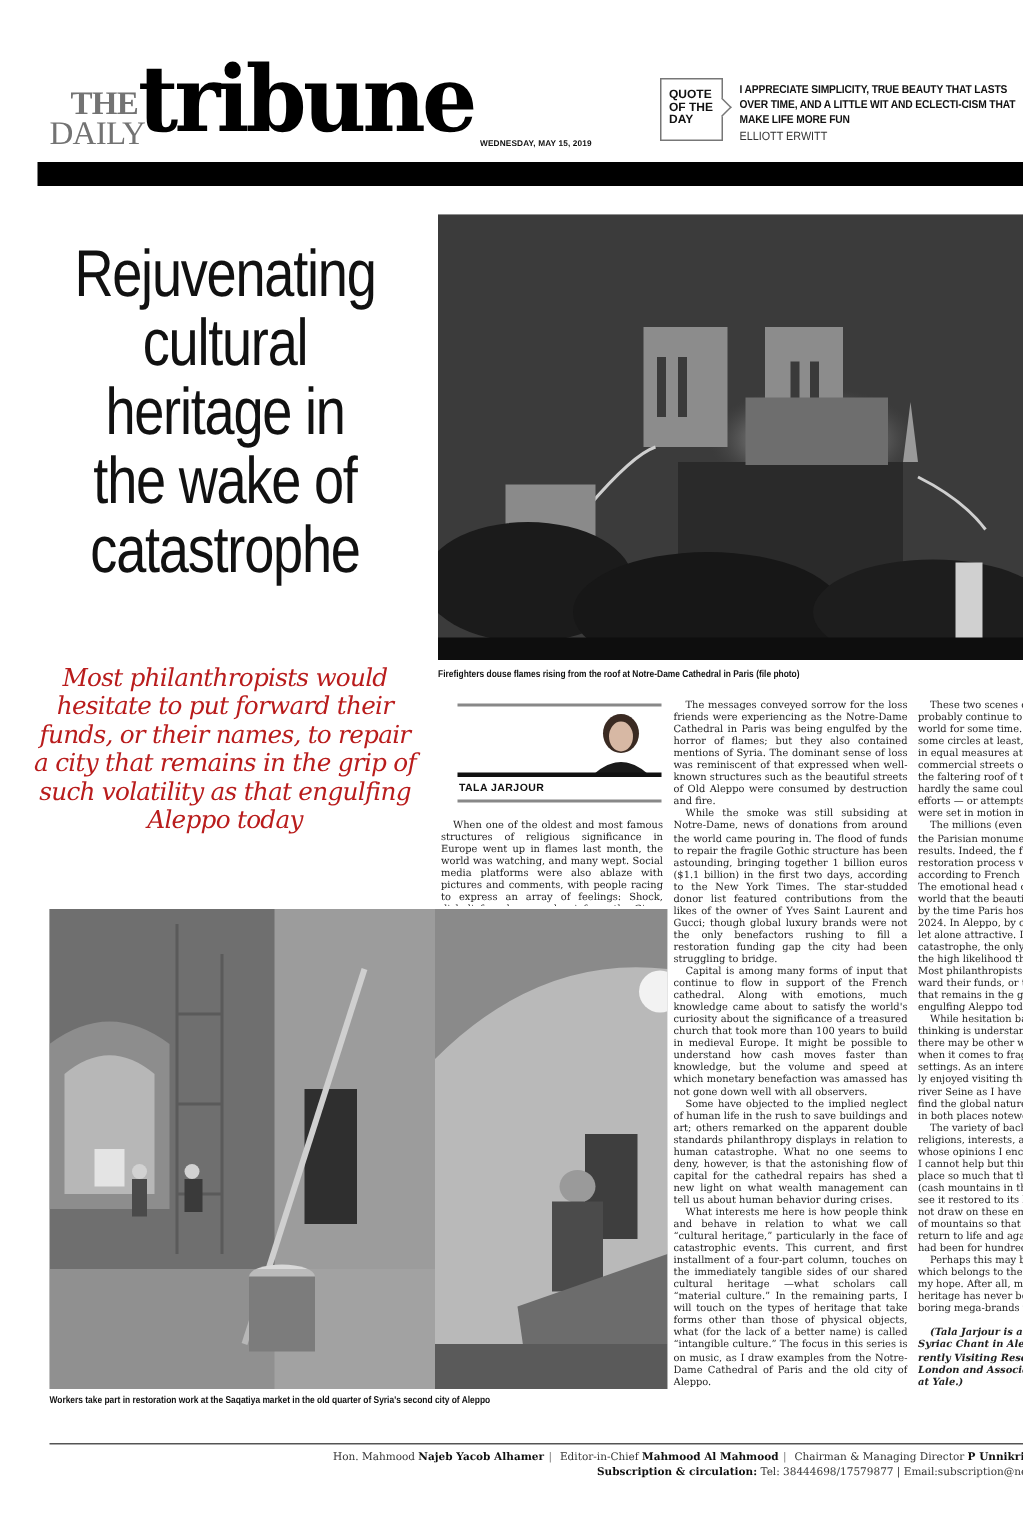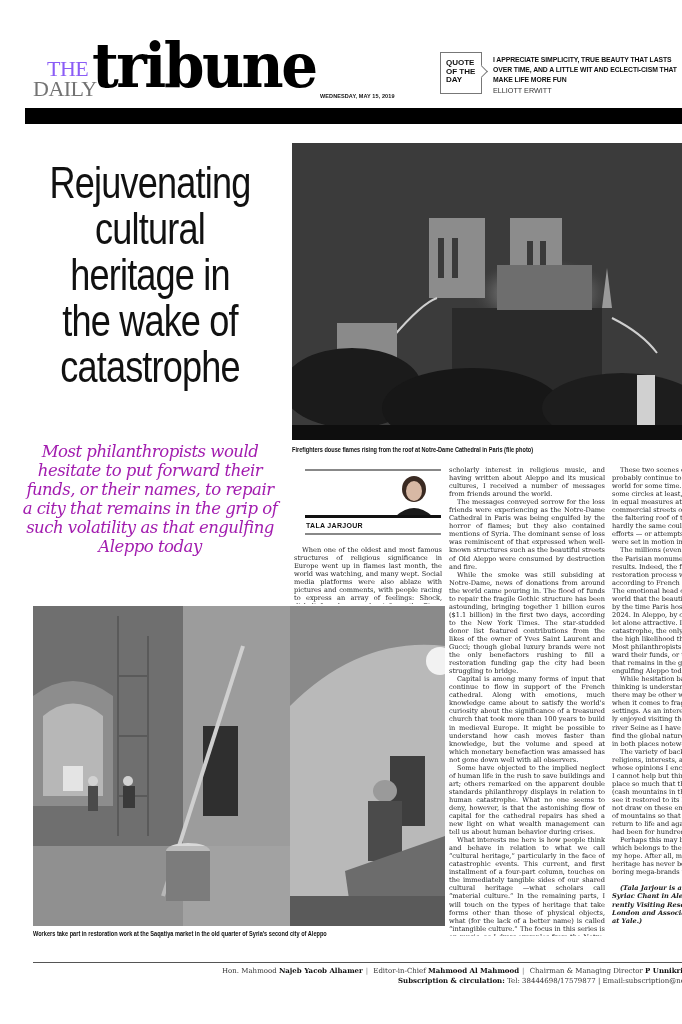--- a/index.html
+++ b/index.html
@@ -4,33 +4,33 @@
 <style>
   html, body { margin: 0; padding: 0; }
   body {
     width: 682px; height: 1024px; overflow: hidden; position: relative;
     background: #ffffff; color: #1a1a1a;
     font-family: "DejaVu Serif", serif;
   }
   .abs { position: absolute; }
 
   
-  .mast-the { left: 47px; top: 60px; font-family: "Liberation Serif", serif; font-size: 22px; line-height: 18px; letter-spacing: -0.5px; color: #8b5cf6; }
+  .mast-the { left: 47px; top: 60px; font-family: "Liberation Serif", serif; font-size: 22px; line-height: 18px; letter-spacing: -0.5px; color: #737373; font-weight: bold; }
   .mast-daily { left: 33px; top: 80px; font-family: "Liberation Serif", serif; font-size: 22px; line-height: 18px; letter-spacing: -0.5px; color: #737373; }
   .mast-tribune { left: 92px; top: 36px; font-family: "DejaVu Serif", serif; font-weight: bold; font-size: 58px; line-height: 60px; letter-spacing: -2.5px; color: #000; transform: scaleY(1.05); }
   .mast-date { left: 320px; top: 93px; font-family: "Liberation Sans", sans-serif; font-weight: bold; font-size: 5.5px; letter-spacing: 0.1px; color: #111; }
   .quote-box { left: 440px; top: 52px; width: 42px; height: 42px; border: 1px solid #777; box-sizing: border-box; font-family: "Liberation Sans", sans-serif; font-weight: bold; font-size: 8px; line-height: 8.5px; padding: 6px 0 16px 5px; color: #111; }
   .quote-box .notch { position: absolute; right: -5px; top: 14px; width: 8px; height: 8px; background: #fff; border-right: 1px solid #777; border-top: 1px solid #777; transform: rotate(45deg); }
   .quote-text { left: 493px; top: 55px; width: 190px; font-family: "Liberation Sans", sans-serif; font-weight: bold; font-size: 7.6px; line-height: 10px; color: #111; letter-spacing: -0.1px; transform: scaleX(0.9); transform-origin: left top; width: 212px; }
   .quote-author { left: 493px; top: 86px; font-family: "Liberation Sans", sans-serif; font-size: 8px; color: #333; transform: scaleX(0.9); transform-origin: left top; }
   .top-bar { left: 25px; top: 108px; width: 657px; height: 16px; background: #000; }
 
   
   .headline { left: 20px; top: 160px; width: 260px; text-align: center; font-family: "Liberation Sans", sans-serif; font-size: 44px; line-height: 46px; color: #111; letter-spacing: -1px; transform: scaleX(0.82); transform-origin: center top; }
-  .pullquote { left: 20px; top: 442px; width: 260px; text-align: center; font-family: "DejaVu Serif", serif; font-style: italic; font-size: 16.5px; line-height: 19px; color: #a21caf; letter-spacing: -0.5px; }
+  .pullquote { left: 20px; top: 442px; width: 260px; text-align: center; font-family: "DejaVu Serif", serif; font-style: italic; font-size: 16.5px; line-height: 19px; color: #b91c1c; letter-spacing: -0.5px; }
 
   
   .photo { overflow: hidden; }
   .photo-top { left: 292px; top: 143px; width: 390px; height: 297px; background: linear-gradient(#3a3a3a, #2c2c2c 55%, #141414); }
   .photo-bottom { left: 33px; top: 606px; width: 257px; height: 320px; background: linear-gradient(135deg, #5e5e5e 0%, #8a8a8a 40%, #bfbfbf 70%, #9a9a9a 100%); }
   .photo-mid { left: 290px; top: 606px; width: 155px; height: 320px; background: linear-gradient(160deg, #9a9a9a 0%, #d5d5d5 35%, #c4c4c4 60%, #7d7d7d 100%); }
   .caption { font-family: "Liberation Sans", sans-serif; font-weight: bold; font-size: 6.6px; color: #111; transform: scaleX(0.85); transform-origin: left top; white-space: nowrap; }
   .cap-top { left: 292px; top: 446px; }
   .cap-bottom { left: 33px; top: 930px; }
 
@@ -128,21 +128,20 @@
 </div>
 <div class="abs byline-bar"></div>
 <div class="abs byline-name">TALA JARJOUR</div>
 <div class="abs byline-rule-bottom"></div>
 
 <div class="abs col col1">
   <p>When one of the oldest and most famous structures of religious significance in Europe went up in flames last month, the world was watching, and many wept. Social media platforms were also ablaze with pictures and comments, with people racing to express an array of feelings: Shock, disbelief, sadness and grief mostly. Given my</p>
 </div>
 
 <div class="abs col col2">
-  <p class="noindent">scholarly interest in religious music, and having written about Aleppo and its musical cultures, I received a number of messages from friends around the world.</p>
   <p>The messages conveyed sorrow for the loss friends were experiencing as the Notre-Dame Cathedral in Paris was being engulfed by the horror of flames; but they also contained mentions of Syria. The dominant sense of loss was reminiscent of that expressed when well-known structures such as the beautiful streets of Old Aleppo were consumed by destruction and fire.</p>
   <p>While the smoke was still subsiding at Notre-Dame, news of donations from around the world came pouring in. The flood of funds to repair the fragile Gothic structure has been astounding, bringing together 1 billion euros ($1.1 billion) in the first two days, according to the New York Times. The star-studded donor list featured contributions from the likes of the owner of Yves Saint Laurent and Gucci; though global luxury brands were not the only benefactors rushing to fill a restoration funding gap the city had been struggling to bridge.</p>
   <p>Capital is among many forms of input that continue to flow in support of the French cathedral. Along with emotions, much knowledge came about to satisfy the world's curiosity about the significance of a treasured church that took more than 100 years to build in medieval Europe. It might be possible to understand how cash moves faster than knowledge, but the volume and speed at which monetary benefaction was amassed has not gone down well with all observers.</p>
   <p>Some have objected to the implied neglect of human life in the rush to save buildings and art; others remarked on the apparent double standards philanthropy displays in relation to human catastrophe. What no one seems to deny, however, is that the astonishing flow of capital for the cathedral repairs has shed a new light on what wealth management can tell us about human behavior during crises.</p>
   <p>What interests me here is how people think and behave in relation to what we call “cultural heritage,” particularly in the face of catastrophic events. This current, and first installment of a four-part column, touches on the immediately tangible sides of our shared cultural heritage —what scholars call “material culture.” In the remaining parts, I will touch on the types of heritage that take forms other than those of physical objects, what (for the lack of a better name) is called “intangible culture.” The focus in this series is on music, as I draw examples from the Notre-Dame Cathedral of Paris and the old city of Aleppo.</p>
 </div>
 
 <div class="abs col col3" id="col3">
     <div class="ind">These two scenes of</div>
     <div>probably continue to ha</div>

